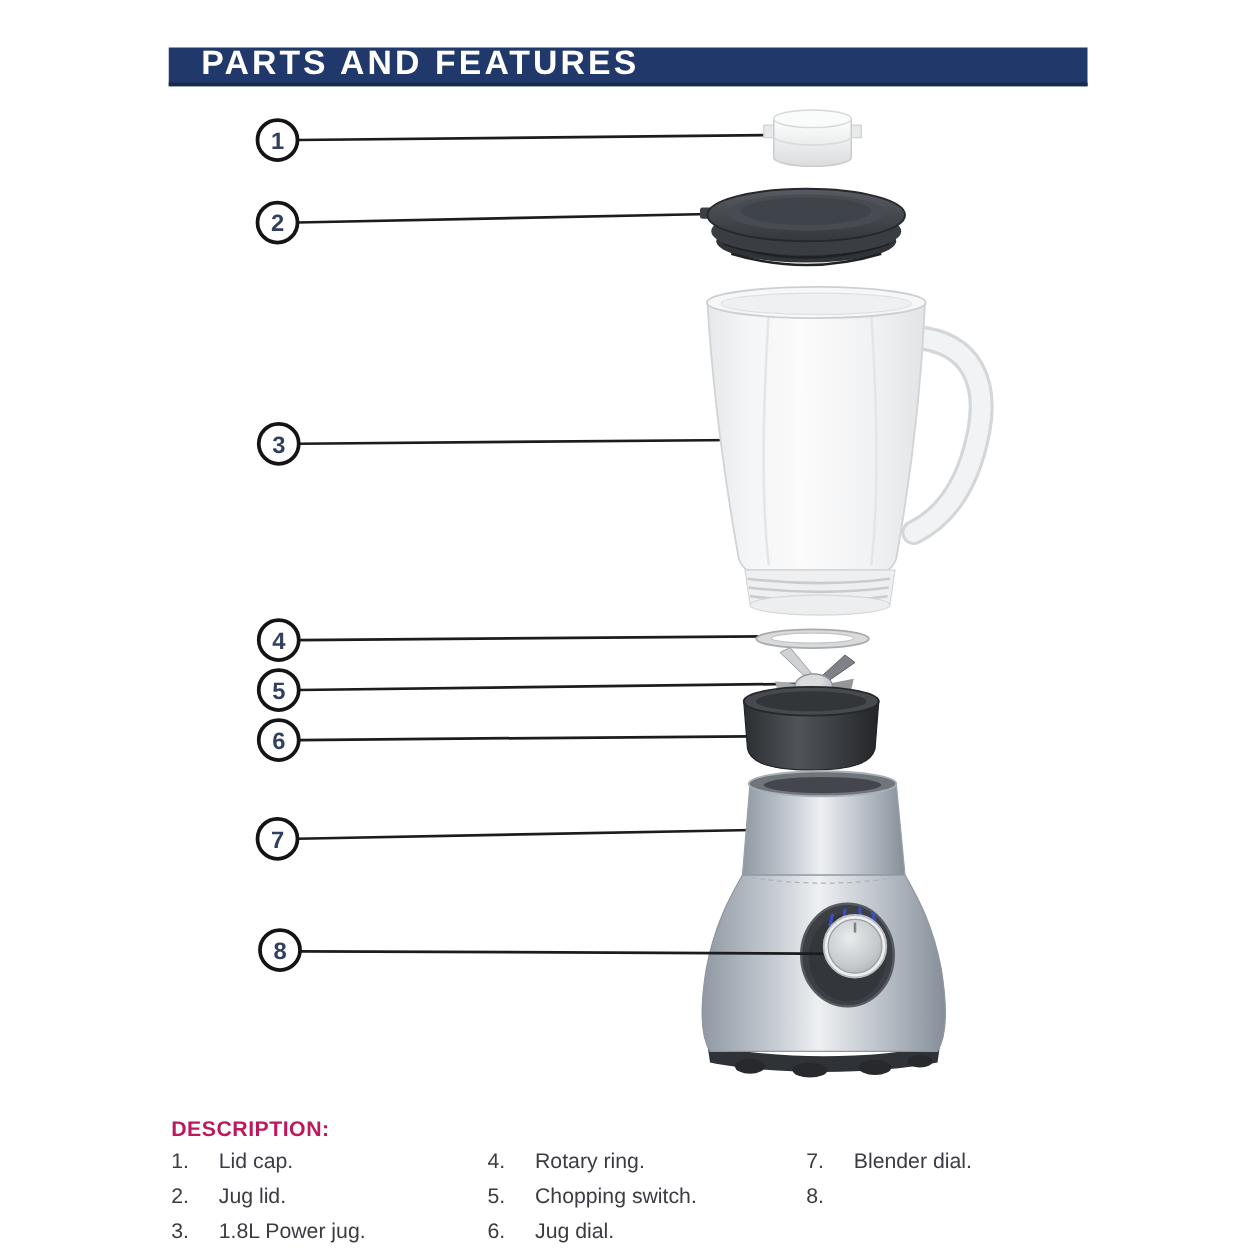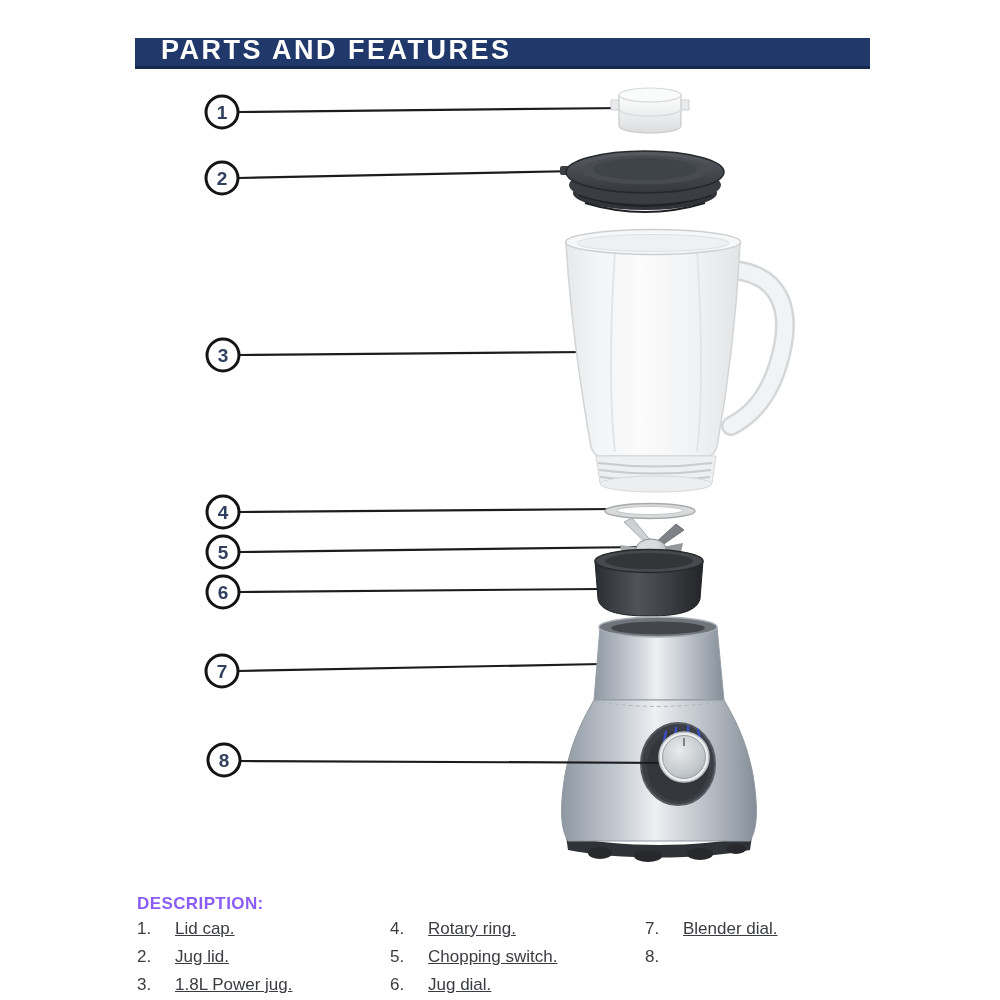--- a/index.html
+++ b/index.html
@@ -33,35 +33,35 @@
     position:absolute;left:0;top:0;
     width:1000px;height:1000px;
   }
   
   .desc-heading{
     position:absolute;
     left:137px;top:894px;
     font-size:17px;
     font-weight:bold;
     letter-spacing:0.4px;
-    color:#8b5cf6;
+    color:#be185d;
   }
   .desc-col{position:absolute;top:919px;}
   .col-1{left:137px;width:235px;}
   .col-2{left:390px;width:240px;}
   .col-3{left:645px;width:185px;}
   .desc-row{
     display:flex;
     margin-bottom:9px;
     font-size:17px;
     line-height:19px;
     color:#3a3c42;
   }
   .desc-row .num{flex:none;width:38px;}
-  .desc-row .txt{flex:1;text-decoration:underline;}
+  .desc-row .txt{flex:1;}
   .callout-number{
     font-family:"Liberation Sans", sans-serif;
     font-size:19px;
     font-weight:bold;
     fill:#32405f;
   }
 </style>
 </head>
 <body>
 

